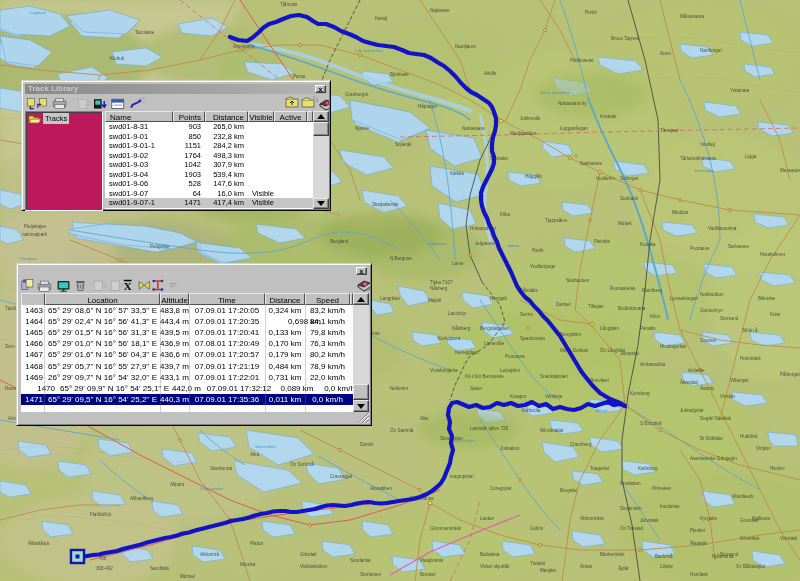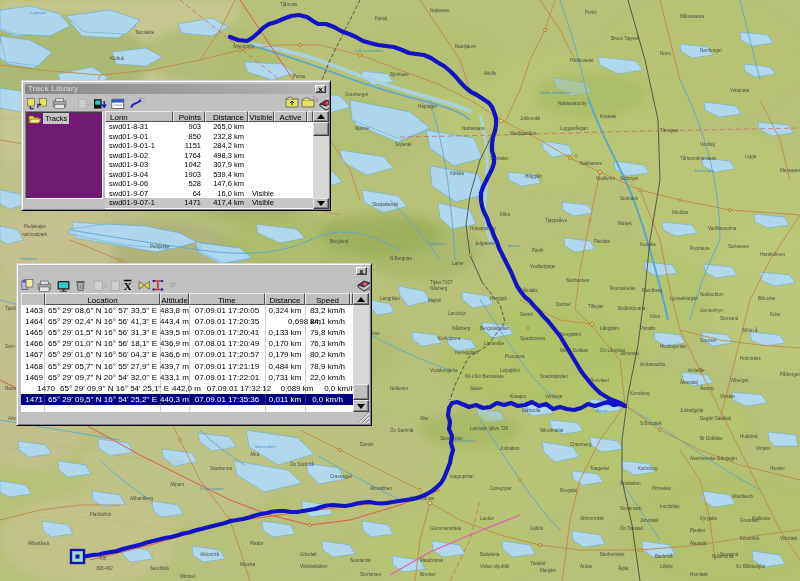--- a/index.html
+++ b/index.html
@@ -578,29 +578,29 @@
         <path d="M277,4 l3,-2 l4,0 l1,2" fill="#e8e060" stroke="#555" stroke-width="0.7"></path>
         <path d="M291,2 l2,2 m-2,1 l2,0 m-4,-3 l0,-2" stroke="#777" stroke-width="0.8"></path>
       </g>
       <g>
         <path d="M295,8 l6,-4 l6,2 l-6,4 z" fill="#8a2038" stroke="#222" stroke-width="0.8"></path>
         <path d="M295,8 l0,2 l6,4 l6,-2 l0,-2 l-6,4 l-6,-4z" fill="#c8c8c8" stroke="#222" stroke-width="0.6"></path>
         <circle cx="302" cy="7" r="1.5" fill="#d06070"></circle>
       </g>
   </svg>
 
-  <div style="position:absolute;left:3px;top:30px;width:78px;height:88px;background:#701a75;border:1px solid;border-color:#808080 #fff #fff #808080;box-shadow:inset 1px 1px 0 #404040;">
+  <div style="position:absolute;left:3px;top:30px;width:78px;height:100px;background:#be185d;border:1px solid;border-color:#808080 #fff #fff #808080;box-shadow:inset 1px 1px 0 #404040;">
     <svg style="position:absolute;left:2px;top:2px;" width="13" height="10" viewBox="0 0 13 10">
         <path d="M1,9 L1,2 L5,2 L6,3.5 L11,3.5 L11,9 Z" fill="#e8e060" stroke="#806020" stroke-width="0.8"></path>
         <path d="M1,9 L3,5 L13,5 L11,9 Z" fill="#f0ec90" stroke="#806020" stroke-width="0.8"></path>
       </svg>
     <div style="position:absolute;left:17px;top:1px;background:#c6c6c6;color:#000;font-size:7.5px;padding:1px 2px;">Tracks</div>
   </div>
 
-  <div class="hdrcell" style="left:83px;top:30px;width:68px;height:11px;font-size:8px;padding:1px 0 0 4px;">Lonn</div>
+  <div class="hdrcell" style="left:83px;top:30px;width:68px;height:11px;font-size:8px;padding:1px 0 0 4px;">Name</div>
   <div class="hdrcell" style="left:151px;top:30px;width:32px;height:11px;font-size:8px;padding:1px 3px 0 0;text-align:right;">Points</div>
   <div class="hdrcell" style="left:183px;top:30px;width:43px;height:11px;font-size:8px;padding:1px 3px 0 0;text-align:right;">Distance</div>
   <div class="hdrcell" style="left:226px;top:30px;width:26px;height:11px;font-size:8px;padding:1px 0 0 0;text-align:center;">Visible</div>
   <div class="hdrcell" style="left:252px;top:30px;width:33px;height:11px;font-size:8px;padding:1px 0 0 0;text-align:center;">Active</div>
   <div class="hdrcell" style="left:285px;top:30px;width:6px;height:11px;"></div>
 
   <div id="w1list" style="position:absolute;left:83px;top:41px;width:208px;height:87px;background:#fff;overflow:hidden;font-size:7.5px;">
       <div class="row" style="left:0;top:0.0px;width:208px;height:9.5px;">
         <span class="cell" style="left:4px;width:64px;">swd01-8-31</span>
         <span class="cell" style="left:40px;width:56px;text-align:right;">903</span>
@@ -787,21 +787,21 @@
       <div class="row" style="left:0;top:55.5px;width:332px;height:11.1px;">
         <span class="cell" style="left:0px;width:22px;text-align:right;top:1px;">1468</span>
         <span class="cell" style="left:24px;width:115px;text-align:center;top:1px;">65° 29' 05,7'' N 16° 55' 27,9'' E</span>
         <span class="cell" style="left:139px;width:29px;text-align:center;top:1px;">439,7 m</span>
         <span class="cell" style="left:168px;width:76px;text-align:center;top:1px;">07.09.01 17:21:19</span>
         <span class="cell" style="left:244px;width:40px;text-align:center;top:1px;">0,484 km</span>
         <span class="cell" style="left:284px;width:45px;text-align:center;top:1px;">78,9 km/h</span>
       </div>
       <div class="row" style="left:0;top:66.6px;width:332px;height:11.1px;">
         <span class="cell" style="left:0px;width:22px;text-align:right;top:1px;">1469</span>
-        <span class="cell" style="left:24px;width:115px;text-align:center;top:1px;">65° 29' 09,7'' N 20° 54' 32,0'' E</span>
+        <span class="cell" style="left:24px;width:115px;text-align:center;top:1px;">26° 29' 09,7'' N 16° 54' 32,0'' E</span>
         <span class="cell" style="left:139px;width:29px;text-align:center;top:1px;">433,1 m</span>
         <span class="cell" style="left:168px;width:76px;text-align:center;top:1px;">07.09.01 17:22:01</span>
         <span class="cell" style="left:244px;width:40px;text-align:center;top:1px;">0,731 km</span>
         <span class="cell" style="left:284px;width:45px;text-align:center;top:1px;">22,0 km/h</span>
       </div>
       <div class="row" style="left:12px;top:77.7px;width:332px;height:11.1px;">
         <span class="cell" style="left:0px;width:22px;text-align:right;top:1px;">1470</span>
         <span class="cell" style="left:24px;width:115px;text-align:center;top:1px;">65° 29' 09,9'' N 16° 54' 25,1'' E</span>
         <span class="cell" style="left:139px;width:29px;text-align:center;top:1px;">442,0 m</span>
         <span class="cell" style="left:168px;width:76px;text-align:center;top:1px;">07.09.01 17:32:12</span>

